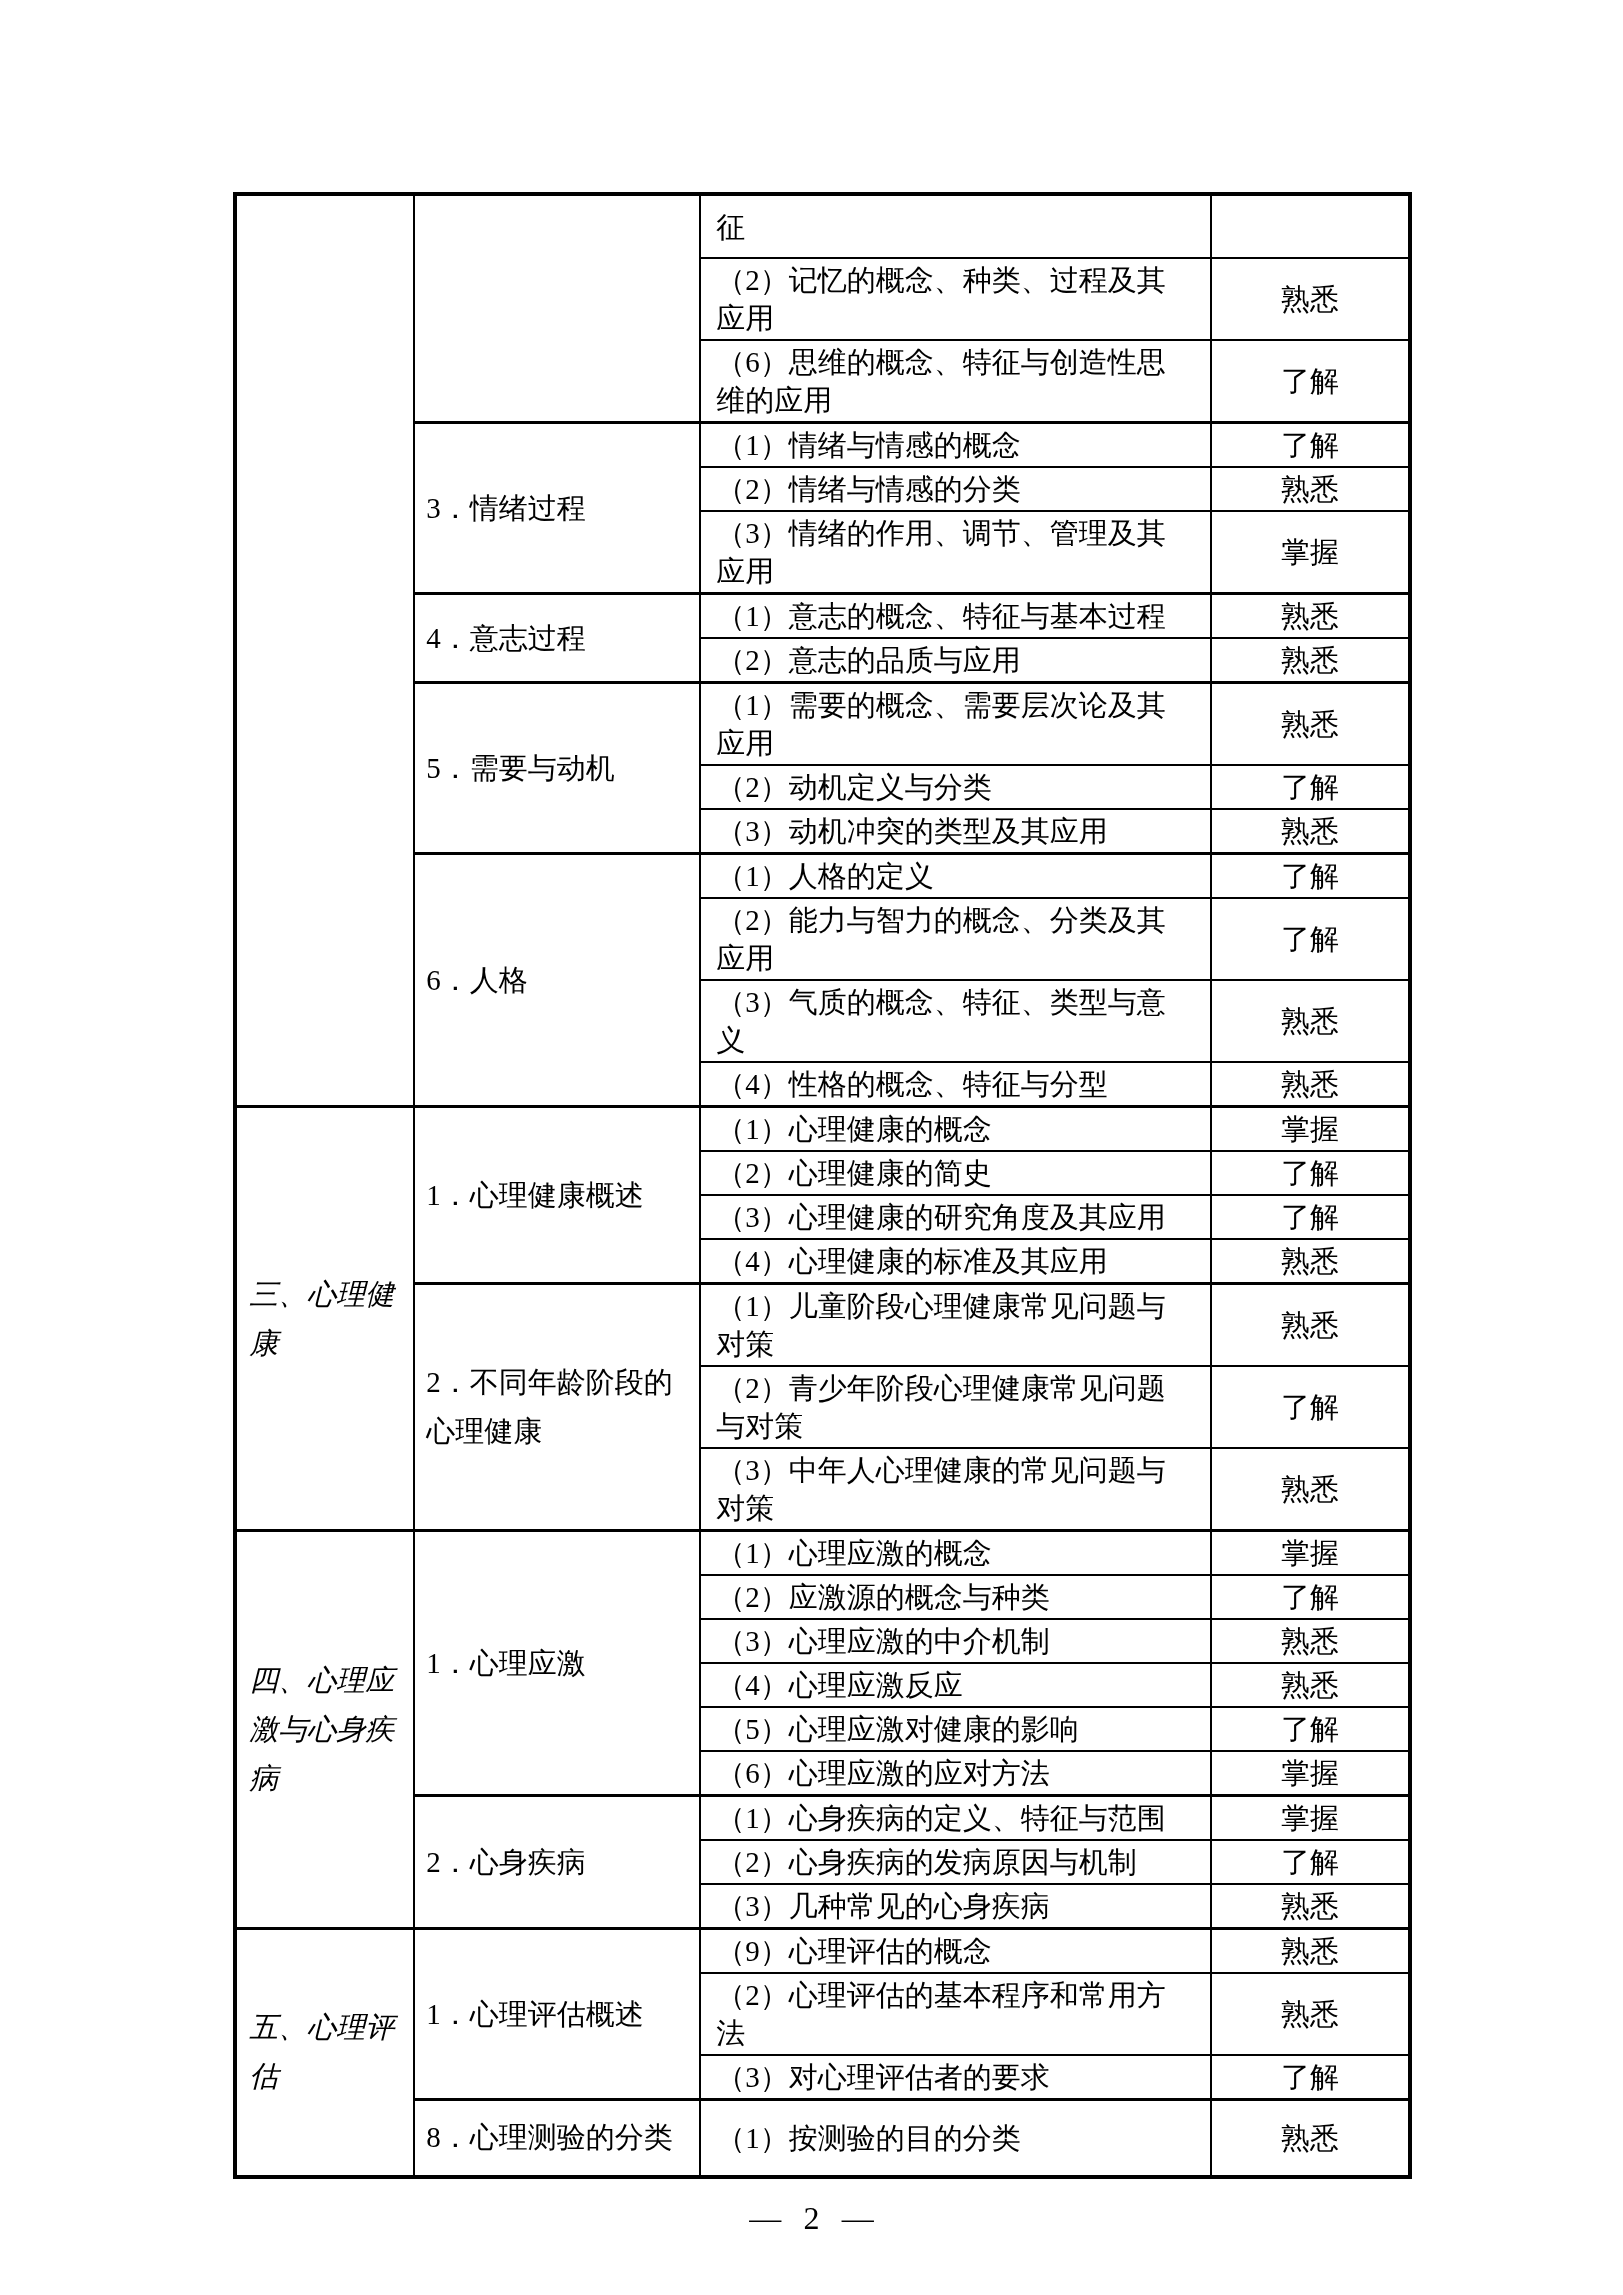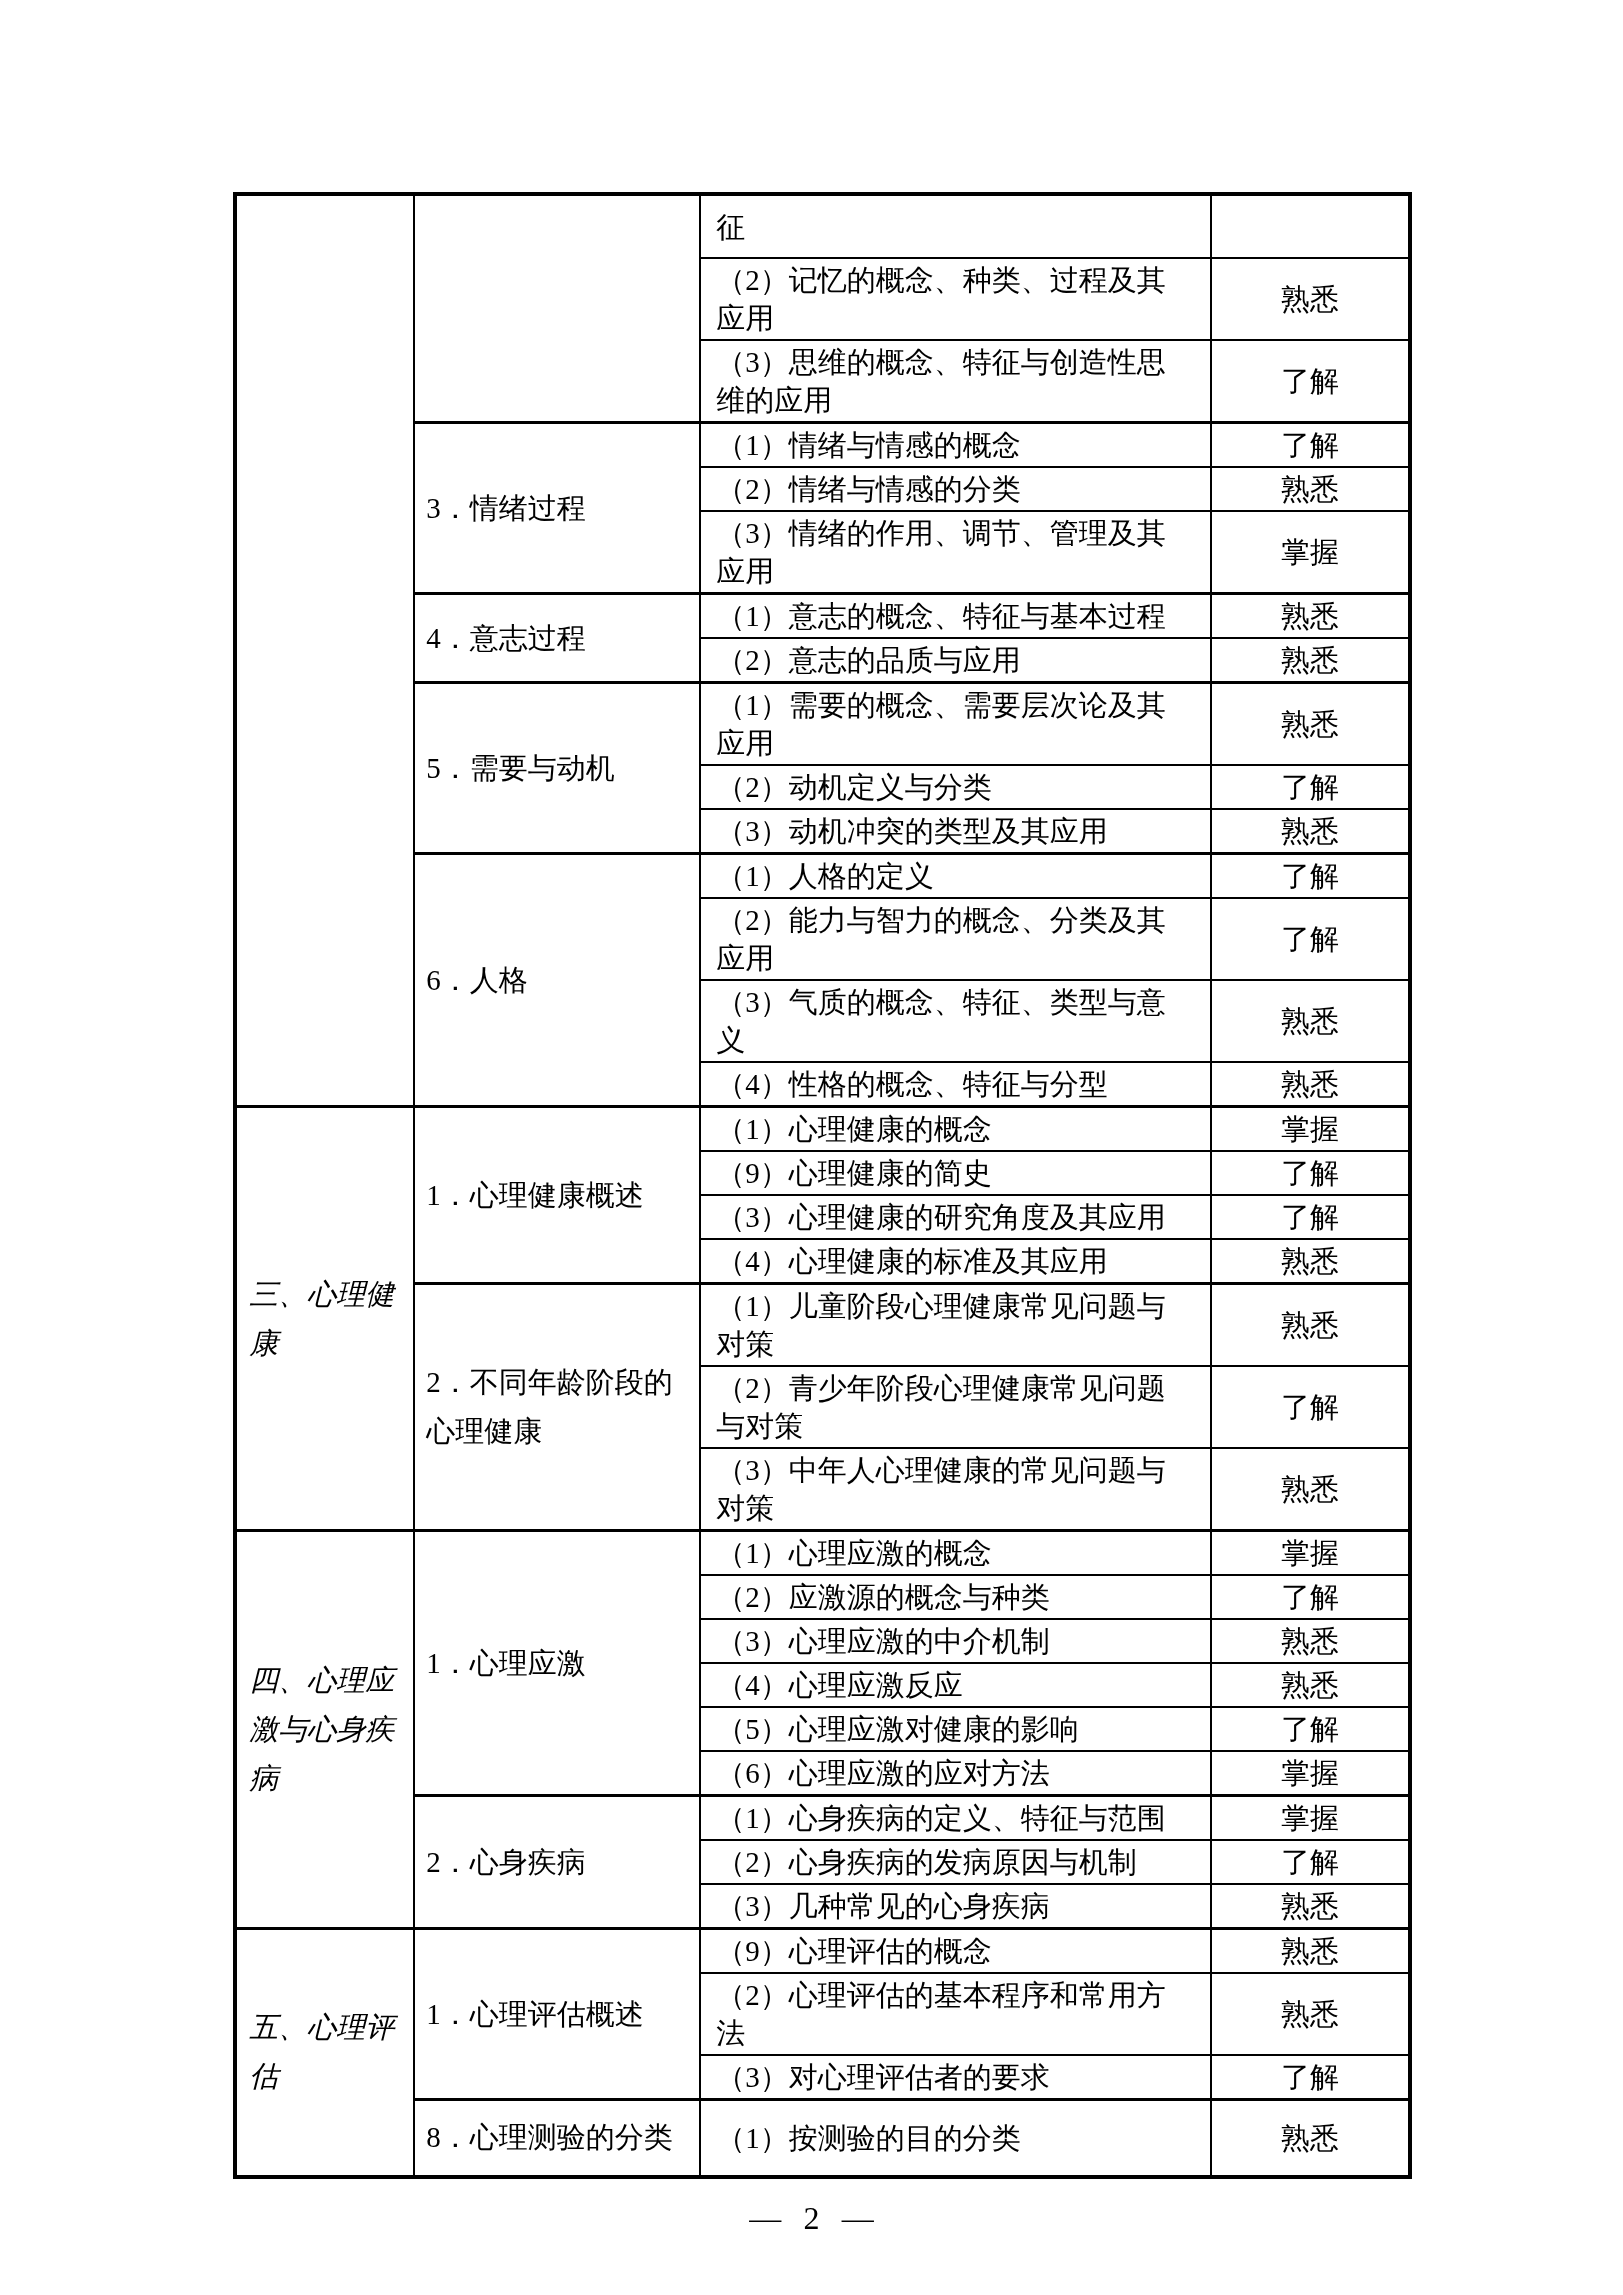--- a/index.html
+++ b/index.html
@@ -103,21 +103,21 @@
       <td class="c1" rowspan="15"></td>
       <td class="c2" rowspan="3"></td>
       <td class="c3">征</td>
       <td class="c4"></td>
     </tr>
     <tr class="h2">
       <td class="c3">（2）记忆的概念、种类、过程及其应用</td>
       <td class="c4">熟悉</td>
     </tr>
     <tr class="h2">
-      <td class="c3">（3）思维的概念、特征与创造性思维的应用</td>
+      <td class="c3">（6）思维的概念、特征与创造性思维的应用</td>
       <td class="c4">了解</td>
     </tr>
 
     <tr class="h1 gs">
       <td class="c2" rowspan="3">3．情绪过程</td>
       <td class="c3">（1）情绪与情感的概念</td>
       <td class="c4">了解</td>
     </tr>
     <tr class="h1">
       <td class="c3">（2）情绪与情感的分类</td>
@@ -170,21 +170,21 @@
       <td class="c4">熟悉</td>
     </tr>
 
     <tr class="h1 gs">
       <td class="c1" rowspan="7">三、心理健康</td>
       <td class="c2" rowspan="4">1．心理健康概述</td>
       <td class="c3">（1）心理健康的概念</td>
       <td class="c4">掌握</td>
     </tr>
     <tr class="h1">
-      <td class="c3">（9）心理健康的简史</td>
+      <td class="c3">（2）心理健康的简史</td>
       <td class="c4">了解</td>
     </tr>
     <tr class="h1">
       <td class="c3">（3）心理健康的研究角度及其应用</td>
       <td class="c4">了解</td>
     </tr>
     <tr class="h1">
       <td class="c3">（4）心理健康的标准及其应用</td>
       <td class="c4">熟悉</td>
     </tr>

